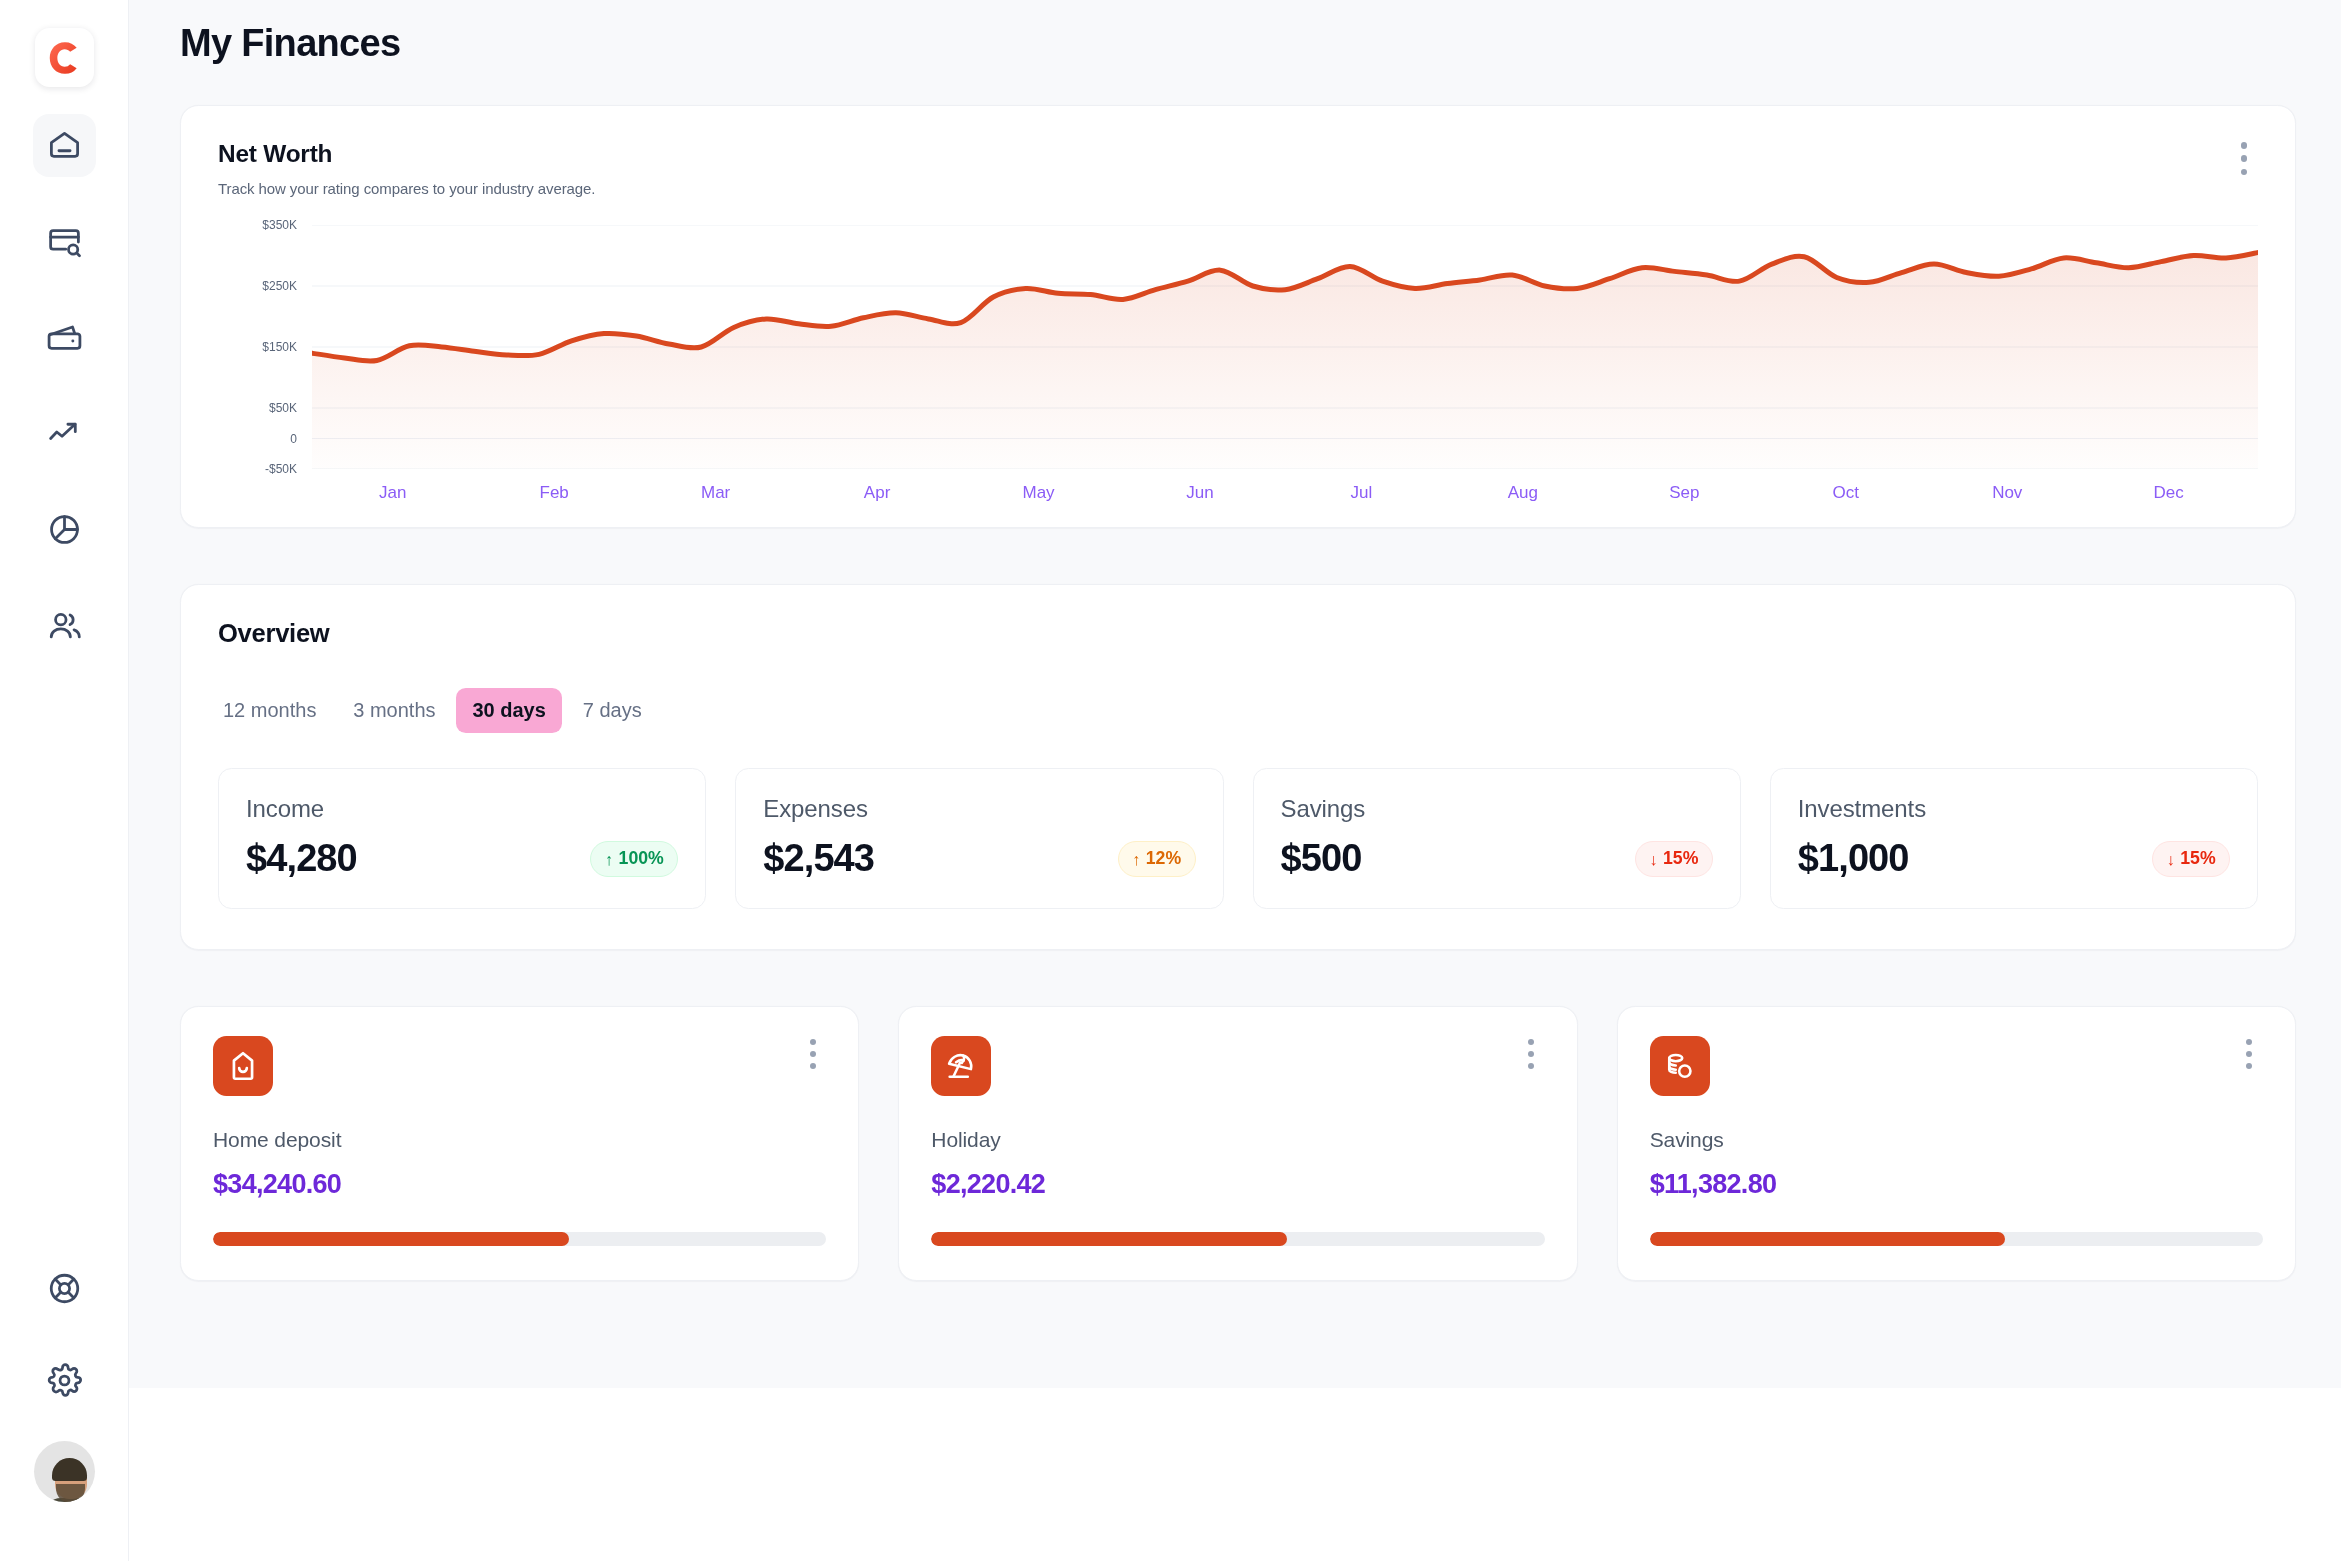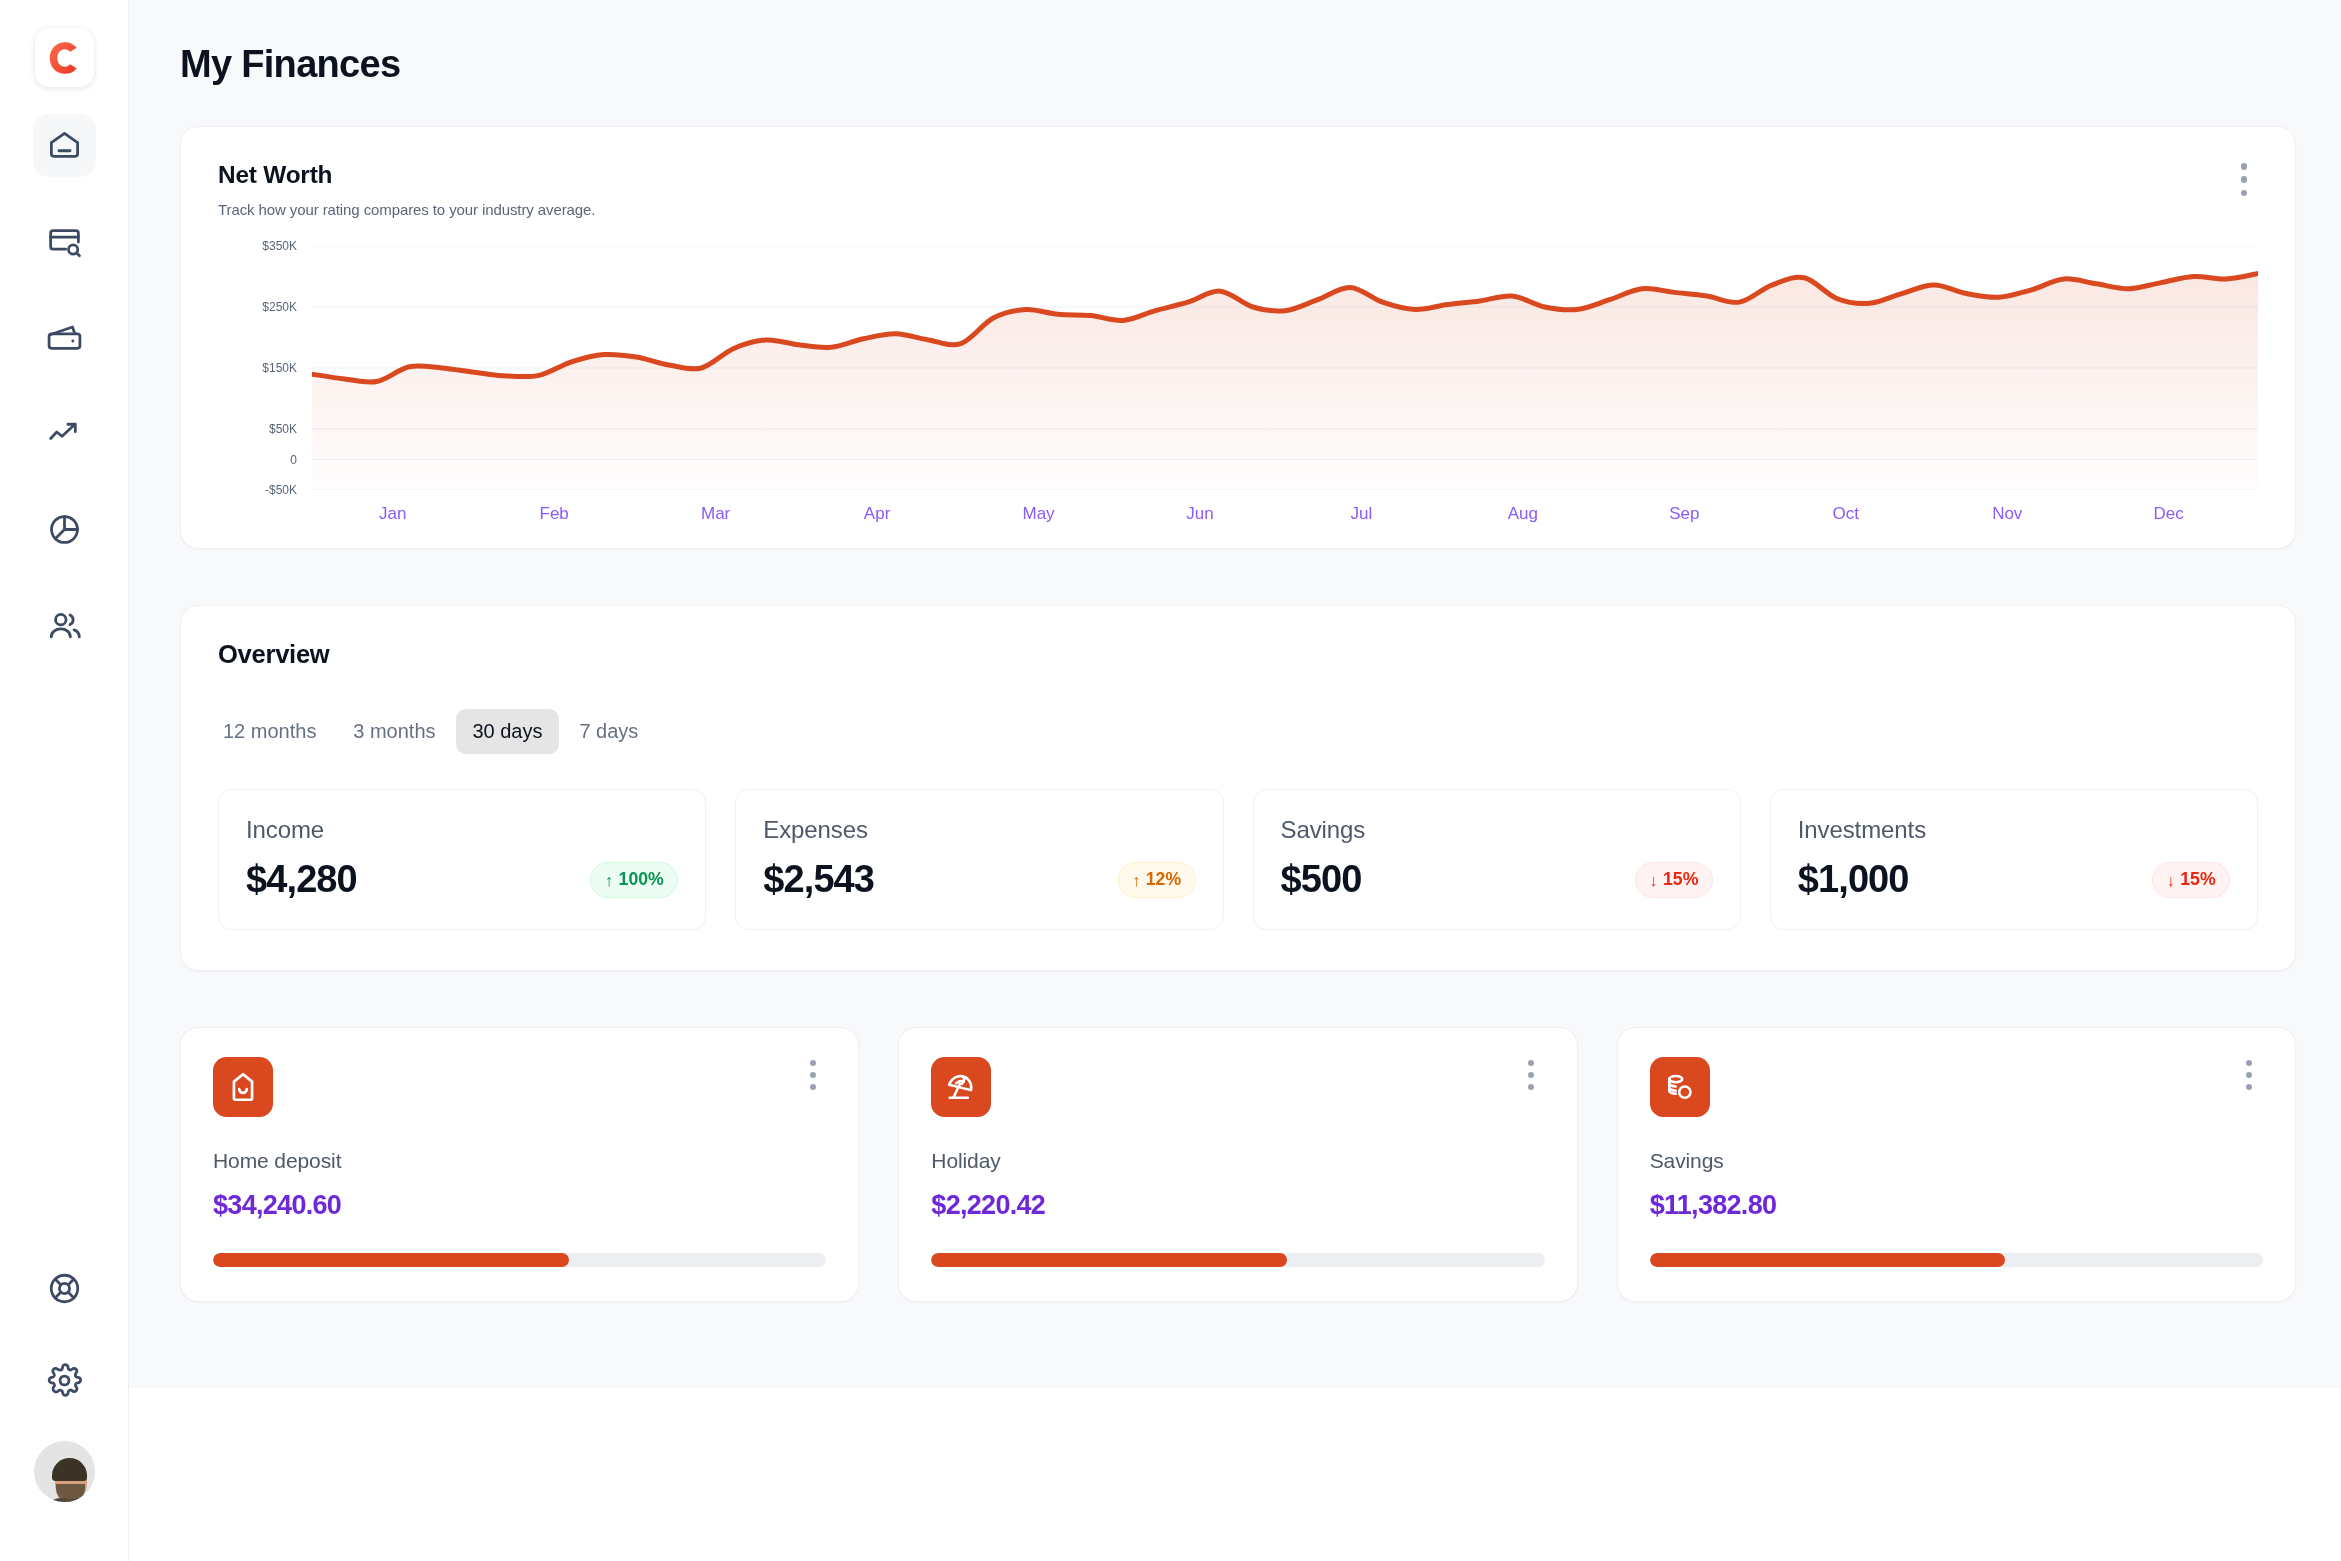--- a/index.html
+++ b/index.html
@@ -48,21 +48,21 @@
   }
   .avatar .hair { position:absolute; left:12.2px; top:6.1px; width:35px; height:23px; background:#3b3326; border-radius:18.3px 18.3px 3.7px 3.7px; }
   .avatar .head { position:absolute; left:14.6px; top:12.2px; width:32px; height:35px; background:#d7a07c; border-radius:16px 16px 14.6px 14.6px; }
   .avatar .beard { position:absolute; left:16px; top:32px; width:29px; height:19.5px; background:#5a4a36; border-radius:0 0 14.6px 14.6px; opacity:.85;}
   .avatar .body { position:absolute; left:3.7px; top:46px; width:54px; height:24.4px; background:#4b4a3c; border-radius:17px 17px 0 0; }
 
   
   .main {
     flex: 1 1 auto; height: 1388px;
     background: #f8f9fb;
-    padding: 37px 46px 0 51px;
+    padding: 16px 46px 0 51px;
     overflow: hidden;
   }
   .page-title {
     font-size: 38px; font-weight: 700; color: #0d121f;
     letter-spacing: -0.7px; margin-bottom: 40px; margin-top: 6.1px;
   }
 
   .card {
     background: #ffffff;
     border: 1.8px solid #eef0f4;
@@ -97,21 +97,21 @@
   }
 
   
   .overview { padding: 34px 37px 40px 37px; margin-bottom: 56px; }
   .ov-title { font-size: 25.6px; font-weight: 700; color: #0d121f; letter-spacing: -0.3px; }
   .tabs { display: flex; gap: 4.9px; margin-top: 40px; margin-left: -11px; }
   .tab {
     padding: 11px 16px; border-radius: 9.8px; font-size: 20px;
     color: #667085; cursor: pointer; white-space: nowrap; font-weight: 400;
   }
-  .tab.active { background: #e5e5e5; color: #0d121f; font-weight: 400; }
+  .tab.active { background: #f9a8d4; color: #0d121f; font-weight: 700; }
 
   .stats { display: flex; gap: 29px; margin-top: 35px; }
   .stat {
     flex: 1 1 0; border: 1.8px solid #eef0f4; border-radius: 13.4px;
     padding: 25.6px 27px 28px 27px; background: #fff;
   }
   .stat-label { font-size: 24px; color: #4e5969; letter-spacing: -0.1px; }
   .stat-row { display: flex; align-items: center; justify-content: space-between; margin-top: 14.6px; }
   .stat-value { font-size: 38px; font-weight: 700; color: #0d121f; letter-spacing: -0.9px; }
   .badge {

